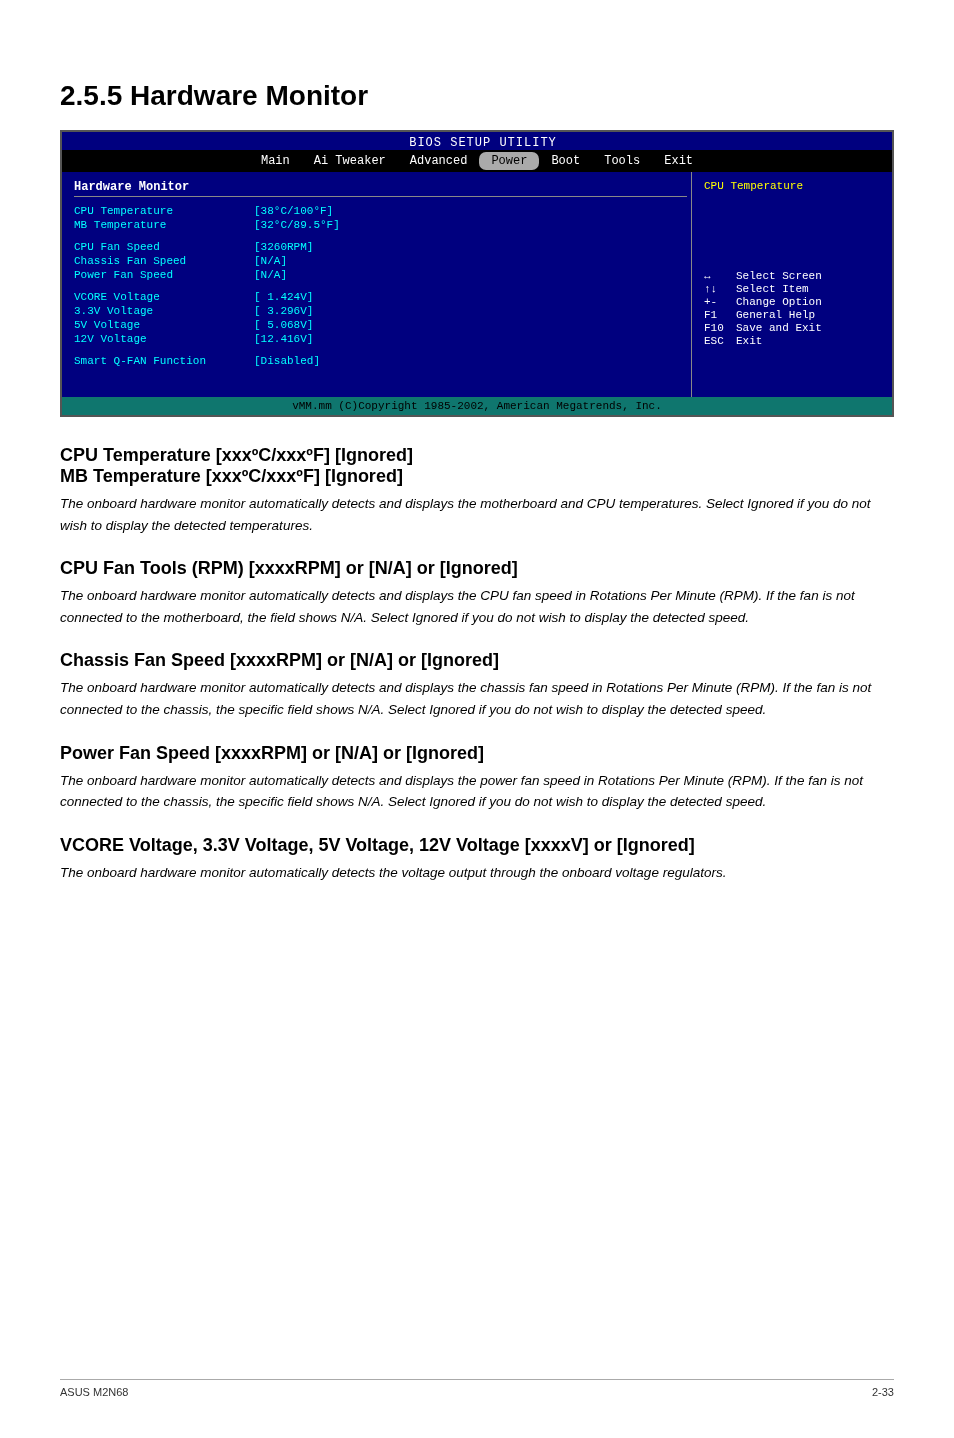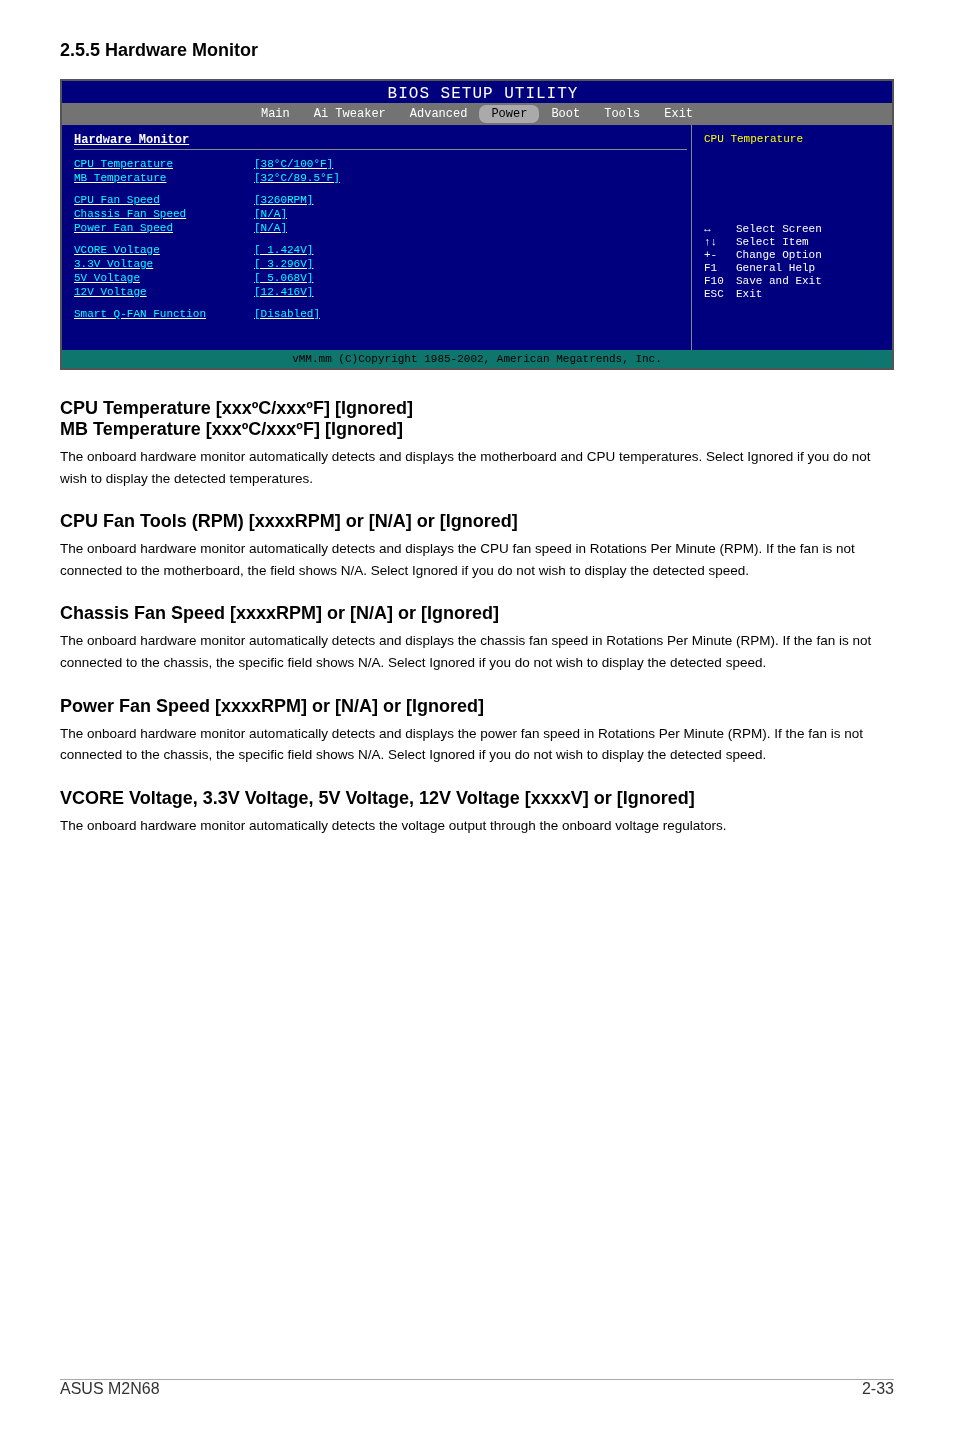--- a/index.html
+++ b/index.html
@@ -7,51 +7,52 @@
       font-family: Arial, Helvetica, sans-serif;
       font-size: 14px;
       background: #fff;
       color: #000;
       width: 954px;
       min-height: 1438px;
       padding: 40px 60px 60px 60px;
     }
 
     .page-title {
-      font-size: 18px;
+      font-size: 28px;
       font-weight: bold;
       margin-bottom: 18px;
       font-family: Arial, Helvetica, sans-serif;
+      margin-top: 40px;
     }
 
     
     .bios-screen {
       background: #00007f;
       color: #fff;
       font-family: 'Courier New', Courier, monospace;
       font-size: 12px;
       width: 100%;
       border: 2px solid #555;
       margin-bottom: 28px;
     }
 
     .bios-top-bar {
       background: #00007f;
       text-align: center;
       padding: 4px 0 0 12px;
       color: #fff;
       font-family: 'Courier New', Courier, monospace;
-      font-size: 16px;
+      font-size: 12px;
       letter-spacing: 1px;
     }
 
     .bios-menu-bar {
       display: flex;
       justify-content: center;
-      background: #737373;
+      background: #000000;
       padding: 2px 0;
     }
 
     .bios-menu-item {
       padding: 2px 12px;
       color: #fff;
       font-family: 'Courier New', Courier, monospace;
       font-size: 12px;
     }
 
@@ -63,21 +64,20 @@
 
     .bios-content-area {
       display: flex;
       background: #00007f;
     }
 
     .bios-left-panel {
       flex: 1;
       padding: 8px 4px 12px 12px;
       border-right: 1px solid #888;
-      text-decoration: underline;
     }
 
     .bios-right-panel {
       width: 200px;
       padding: 8px 12px 12px 12px;
       color: #ffff00;
       font-family: 'Courier New', Courier, monospace;
       font-size: 11px;
     }
 
@@ -154,32 +154,34 @@
       font-weight: bold;
       margin-bottom: 6px;
       font-family: Arial, Helvetica, sans-serif;
     }
 
     .doc-body {
       font-size: 13.5px;
       line-height: 1.6;
       color: #000;
       font-family: Arial, Helvetica, sans-serif;
+      font-style: italic;
     }
 
     
     .page-footer {
       position: fixed;
       bottom: 40px;
       left: 60px;
       right: 60px;
       border-top: 1px solid #aaa;
+      padding-top: 6px;
       display: flex;
       justify-content: space-between;
-      font-size: 16px;
+      font-size: 11px;
       color: #333;
     }
 
     .bios-right-panel-title {
       color: #ffff00;
       font-family: 'Courier New', Courier, monospace;
       font-size: 11px;
       margin-bottom: 8px;
     }
   </style>

